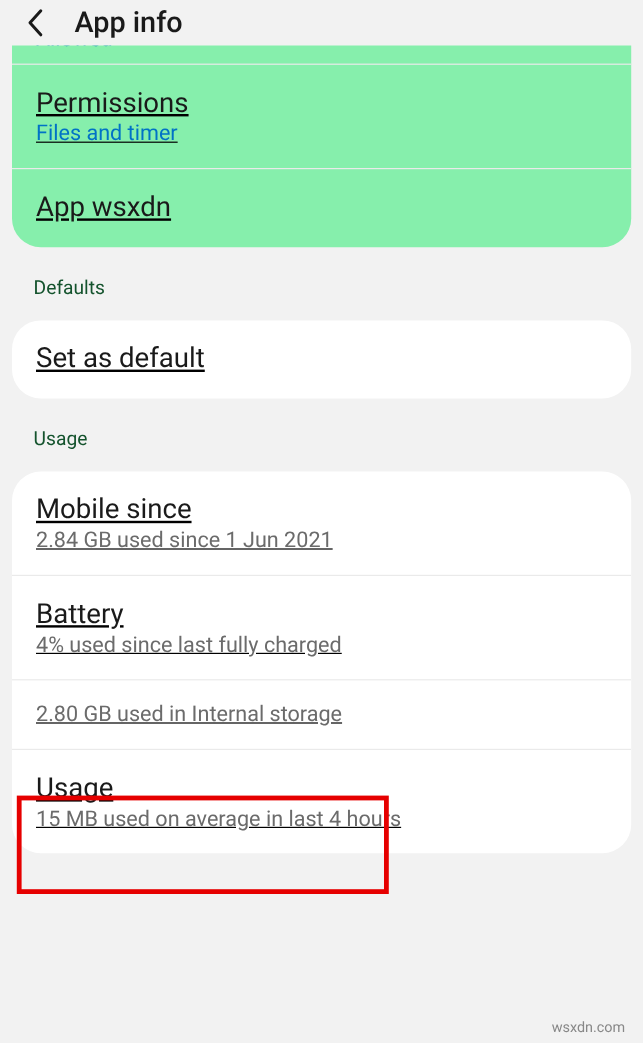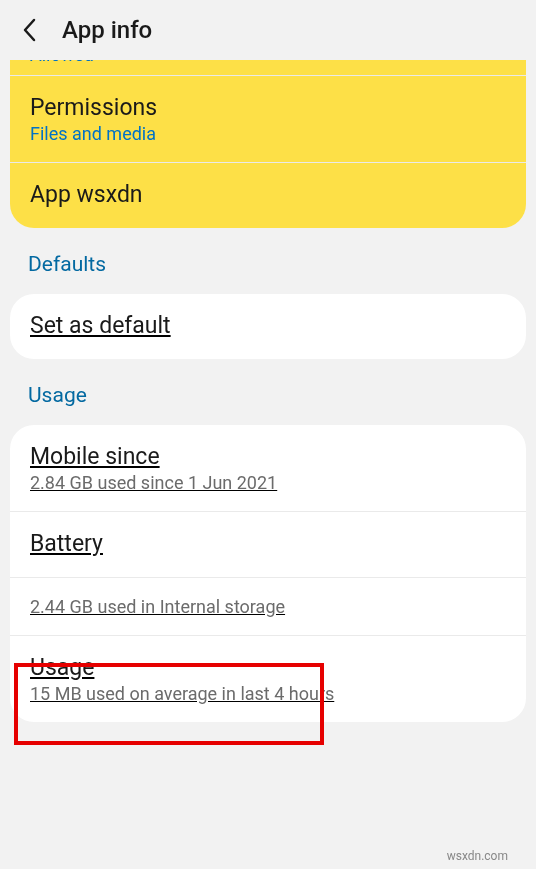--- a/index.html
+++ b/index.html
@@ -11,21 +11,21 @@
     body {
       width: 536px;
       height: 869px;
       background: #f2f2f2;
       position: relative;
       overflow: hidden;
     }
     .header {
       display: flex;
       align-items: center;
-      padding: 16px 16px;
+      padding: 5px 16px;
       background: #f2f2f2;
     }
     .back-icon {
       width: 28px;
       height: 28px;
       display: flex;
       align-items: center;
       justify-content: center;
       margin-right: 18px;
     }
@@ -39,24 +39,25 @@
       color: #1a1a1a;
     }
     .card {
       background: #fff;
       border-radius: 24px;
       margin: 8px 10px;
       overflow: hidden;
       text-decoration: underline;
     }
     .card-top-cut {
-      background: #fde047;
+      background: #86efac;
       border-radius: 0 0 24px 24px;
       margin: 0 10px 8px 10px;
       overflow: hidden;
+      text-decoration: underline;
     }
     .row {
       padding: 18px 20px;
       border-bottom: 1px solid #eaeaea;
     }
     .row:last-child {
       border-bottom: none;
     }
     .row-title {
       font-size: 23px;
@@ -81,33 +82,33 @@
       overflow: hidden;
       height: 16px;
       position: relative;
     }
     .partial-top span {
       position: absolute;
       bottom: 12px;
       left: 20px;
     }
     .section-header {
-      font-size: 21px;
-      color: #0369a1;
+      font-size: 16px;
+      color: #14532d;
       padding: 16px 40px 10px 28px;
     }
     .highlight {
       border: 4px solid #e60000;
       position: absolute;
       pointer-events: none;
     }
     .watermark {
       position: absolute;
       bottom: 6px;
-      right: 28px;
+      right: 15px;
       font-size: 12px;
       color: #888;
     }
   </style>
 </head>
 <body>
 
 <div class="header">
   <div class="back-icon">
     <svg viewBox="0 0 16 24" fill="none" stroke="#1a1a1a" stroke-width="2.5" stroke-linecap="round" stroke-linejoin="round">
@@ -116,21 +117,21 @@
   </div>
   <div class="header-title">App info</div>
 </div>
 
 <div class="card-top-cut">
   <div class="partial-top">
     <span>Allowed</span>
   </div>
   <div class="row">
     <div class="row-title">Permissions</div>
-    <div class="row-sub link">Files and media</div>
+    <div class="row-sub link">Files and timer</div>
   </div>
   <div class="row">
     <div class="row-title">App wsxdn</div>
   </div>
 </div>
 
 <div class="section-header">Defaults</div>
 
 <div class="card">
   <div class="row">
@@ -140,23 +141,24 @@
 
 <div class="section-header">Usage</div>
 
 <div class="card">
   <div class="row">
     <div class="row-title">Mobile since</div>
     <div class="row-sub">2.84 GB used since 1 Jun 2021</div>
   </div>
   <div class="row">
     <div class="row-title">Battery</div>
+    <div class="row-sub">4% used since last fully charged</div>
   </div>
   <div class="row">
-    <div class="row-sub">2.44 GB used in Internal storage</div>
+    <div class="row-sub">2.80 GB used in Internal storage</div>
   </div>
   <div class="row">
     <div class="row-title">Usage</div>
     <div class="row-sub">15 MB used on average in last 4 hours</div>
   </div>
 </div>
 
 <div class="highlight" style="left:14px; top:663px; width:310px; height:82px;"></div>
 
 <div class="watermark">wsxdn.com</div>

